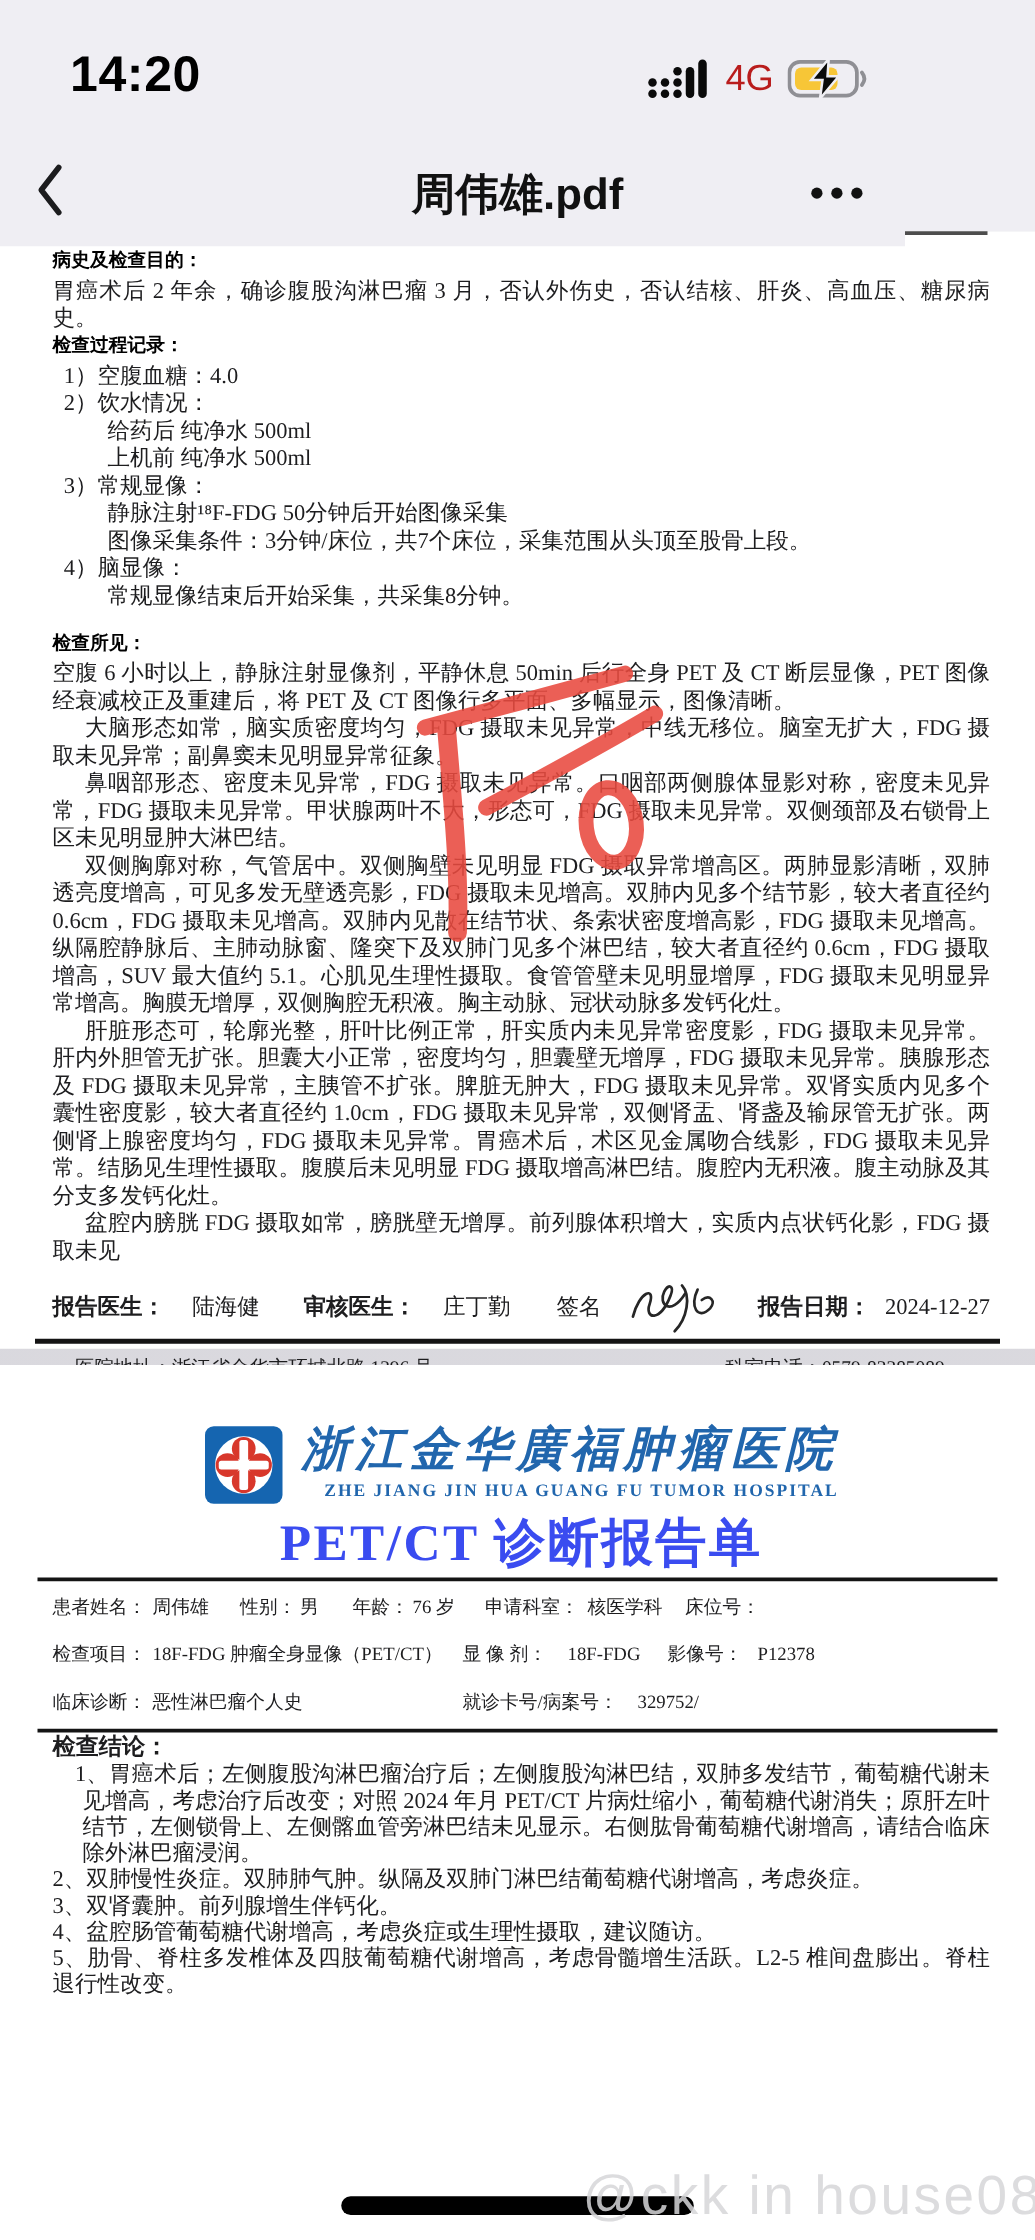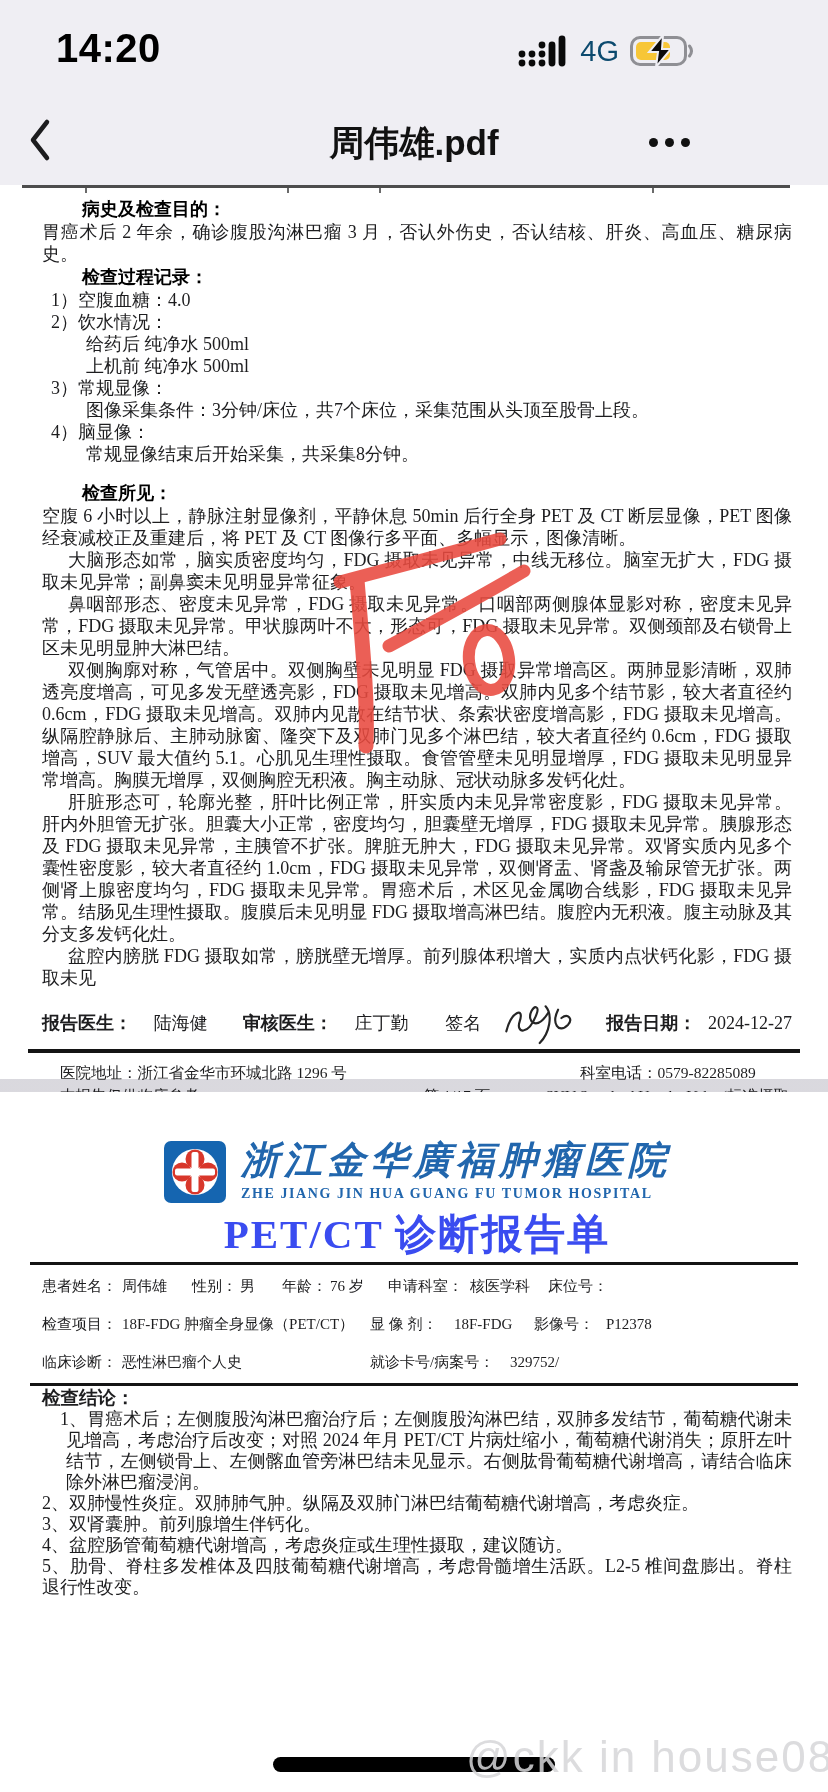--- a/index.html
+++ b/index.html
@@ -2,60 +2,60 @@
 <html><head>
 <meta charset="utf-8">
 <style>
   * { margin:0; padding:0; box-sizing:border-box; }
   html,body { width:828px; height:1792px; }
   body {
     position:relative; background:#efeef3; overflow:hidden;
     font-family:"Liberation Serif","DejaVu Serif",serif; color:#1d1d1f;
   }
   
-  .chrome { position:absolute; top:0; left:0; width:724px; height:185px; background:#efeef3; z-index:2;
+  .chrome { position:absolute; top:12px; left:0; width:724px; height:185px; background:#efeef3; z-index:2;
             font-family:"Liberation Sans","DejaVu Sans",sans-serif; }
   .time { position:absolute; left:56px; top:26px; font-size:40px; font-weight:700; color:#000; letter-spacing:.5px; }
   .sb-icons { position:absolute; right:26px; top:34px; display:flex; align-items:center; gap:11px; }
-  .net { font-size:29px; color:#0c4a6e; font-weight:500; }
+  .net { font-size:29px; color:#b91c1c; font-weight:500; }
   .nav-back { position:absolute; left:26px; top:116px; width:34px; height:48px; display:flex; align-items:center; }
   .nav-title { position:absolute; left:0; top:120px; width:828px; text-align:center;
                font-size:35px; font-weight:600; color:#111; }
   .nav-more { position:absolute; right:34px; top:138px; display:flex; gap:7px; }
   .nav-more i { width:9px; height:9px; border-radius:50%; background:#111; }
   
   .viewer { position:absolute; top:185px; left:0; width:828px; height:1607px;
             background:linear-gradient(#cfced4,#e2e1e6); z-index:1; }
   .pdfpage { position:absolute; left:0; width:828px; background:#fff; }
   .page1 { top:0; height:894px; padding:12px 36px 0 42px; font-size:18px; line-height:22px; }
   .page2 { top:907px; height:700px; padding:0 36px 0 42px; font-size:18px; line-height:21px; }
   .topline { position:absolute; top:0; left:22px; width:768px; border-top:3px solid #4d4d4d; }
   .topline i { position:absolute; top:0; width:2px; height:5px; background:#6a6a6a; }
-  .hd { font-weight:700; font-size:18px; line-height:24px; color:#000;margin-left:40px; }
+  .hd { font-weight:700; font-size:15px; line-height:24px; color:#000; }
   .rec p { margin:0; }
   .ind1 { padding-left:9px; }
   .ind2 { padding-left:44px; }
   .findings { margin-top:16px; }
   .findings p, .paras2 p, .conc p { margin:0; text-align:justify; }
   .findings p:nth-of-type(n+2) { text-indent:26px; }
   .paras2 p:nth-of-type(2) { text-indent:26px; }
   .conc p:nth-of-type(1) { padding-left:24px; text-indent:-6px; }
   
   .docrow { display:flex; align-items:center; margin-top:12px; height:44px; font-size:18px; white-space:nowrap; }
   .docrow .b { font-weight:700; }
   .docrow .gap1 { width:26px; } .docrow .gap2 { width:42px; } .docrow .gap3 { width:44px; }
   .docrow .gap4 { width:20px; } .docrow .gap5 { width:26px; } .docrow .gap6 { width:14px; }
   .thickline { border-top:4px solid #141414; margin:4px -8px 0 -14px; }
   .p1footer { margin-top:8px; padding-left:18px; font-size:15.5px; line-height:23px;
               font-family:"Liberation Serif","DejaVu Serif",serif; }
   .p1footer .row { display:flex; }
   .p1footer .c1 { width:390px; } .p1footer .c2 { width:130px; }
   
   .logo-wrap { display:flex; justify-content:center; align-items:center; gap:14px; padding-top:46px; }
-  .hosp-txt { text-align:left; }
+  .hosp-txt { text-align:right; }
   .hosp-cn { font-size:38px; line-height:44px; color:#2166ad; font-weight:700; font-style:italic; letter-spacing:5px; }
   .hosp-en { font-size:14px; line-height:24px; color:#2166ad; font-weight:600; letter-spacing:1.6px;
              font-family:"Liberation Serif","DejaVu Serif",serif; }
   .report-title { text-align:center; color:#3a4cf0; font-size:41px; line-height:40px; font-weight:700;
                   letter-spacing:2px; margin-top:8px; }
   .tline { border-top:3px solid #141414; margin:8px -6px 0 -12px; }
   .ptable { font-size:15px; margin-top:2px; }
   .prow { display:flex; align-items:center; height:38px; white-space:nowrap; }
   .prow span { display:inline-block; }
   .w1{width:80px;} .w2{width:70px;} .w3{width:48px;} .w4{width:42px;} .w5{width:48px;}
@@ -127,20 +127,21 @@
     <p style="text-align:justify">胃癌术后 2 年余，确诊腹股沟淋巴瘤 3 月，否认外伤史，否认结核、肝炎、高血压、糖尿病史。</p>
     <div class="hd">检查过程记录：</div>
 
     <div class="rec">
 
     <p class="ind1">1）空腹血糖：4.0</p>
         <p class="ind1">2）饮水情况：</p>
         <p class="ind2">给药后 纯净水 500ml</p>
         <p class="ind2">上机前 纯净水 500ml</p>
         <p class="ind1">3）常规显像：</p>
+        <p class="ind2">静脉注射¹⁸F-FDG 50分钟后开始图像采集</p>
         <p class="ind2">图像采集条件：3分钟/床位，共7个床位，采集范围从头顶至股骨上段。</p>
         <p class="ind1">4）脑显像：</p>
         <p class="ind2">常规显像结束后开始采集，共采集8分钟。</p>
       </div>
 
     <div class="hd findings">检查所见：</div>
     <div class="findings" style="margin-top:0">
 
     <p>空腹 6 小时以上，静脉注射显像剂，平静休息 50min 后行全身 PET 及 CT 断层显像，PET 图像经衰减校正及重建后，将 PET 及 CT 图像行多平面、多幅显示，图像清晰。</p>
         <p>大脑形态如常，脑实质密度均匀，FDG 摄取未见异常，中线无移位。脑室无扩大，FDG 摄取未见异常；副鼻窦未见明显异常征象。</p>

